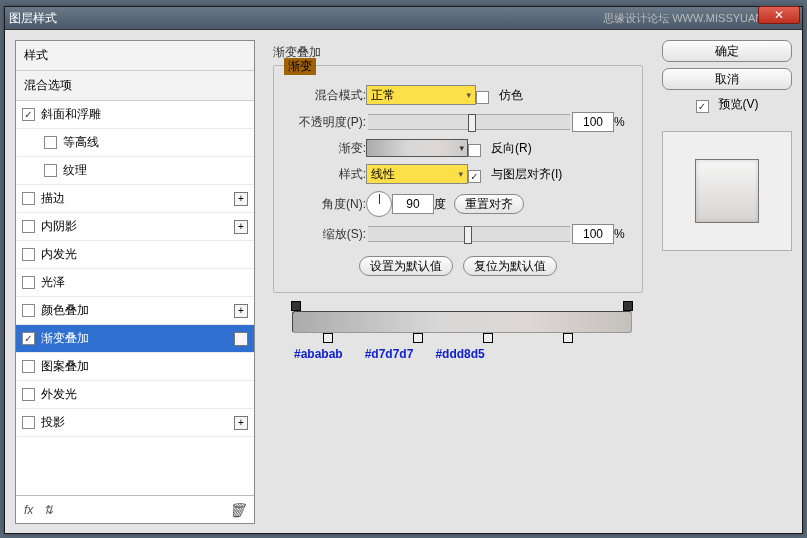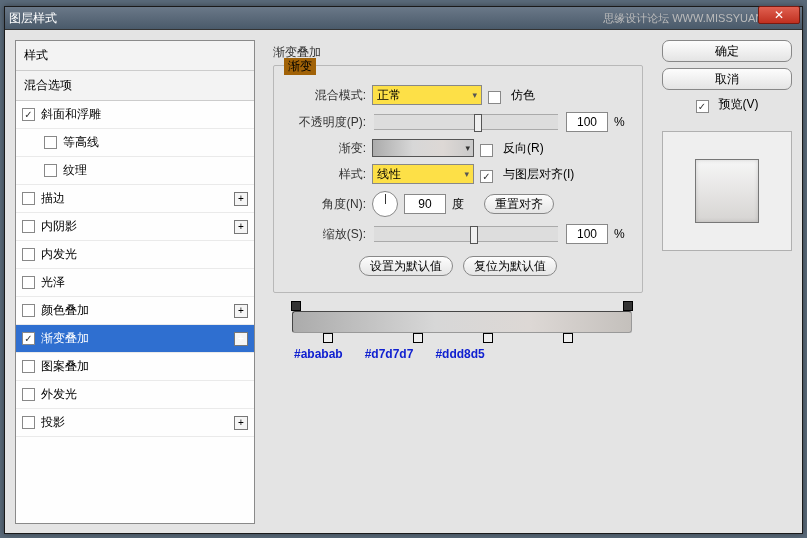--- a/index.html
+++ b/index.html
@@ -18,21 +18,21 @@
 .side-item.selected{background:#2f6fd0;color:#fff}
 .chk{width:13px;height:13px;border:1px solid #888;background:#fff;margin-right:6px;display:inline-flex;align-items:center;justify-content:center;font-size:10px;color:#333}
 .chk.checked::after{content:"✓"}
 .plus{position:absolute;right:6px;width:14px;height:14px;border:1px solid #777;background:#f5f5f5;display:flex;align-items:center;justify-content:center;font-size:10px}
 .side-foot{height:28px;border-top:1px solid #bbb;display:flex;align-items:center;gap:10px;padding:0 8px;color:#555}
 .side-foot span{font-style:italic}
 .content{flex:1;padding:4px 0 0 6px;position:relative}
 .sect-title{color:#333;margin-bottom:4px;padding-left:4px}
 .group{border:1px solid #b8b8b8;border-radius:2px;padding:12px 14px 16px;margin-left:4px;margin-right:8px;width:370px;position:relative}
 .group-legend{position:absolute;top:-8px;left:10px;background:#a16207;padding:0 4px}
-.row{display:flex;align-items:center;margin:7px 0;gap:6px}
+.row{display:flex;align-items:center;margin:7px 0;}
 .lbl{width:78px;text-align:right;color:#333}
 .select{height:20px;border:1px solid #888;background:#fde047;display:flex;align-items:center;justify-content:space-between;padding:0 4px}
 .select .arrow{font-size:9px;color:#555}
 .slider{height:16px;flex:1;position:relative;background:linear-gradient(#ddd,#ddd);border-top:1px solid #aaa;border-bottom:1px solid #aaa;margin:0 2px}
 .slider .thumb{position:absolute;top:-1px;width:8px;height:18px;background:#f0f0f0;border:1px solid #555}
 .num{width:42px;height:20px;border:1px solid #888;background:#fff;text-align:center;line-height:18px}
 .unit{width:14px}
 .inline-chk{display:flex;align-items:flex-end;gap:4px}
 .grad-prev{width:102px;height:18px;border:1px solid #555;background:linear-gradient(90deg,#ababab,#d7d7d7 40%,#ddd8d5 70%,#c9c9c9);display:flex;align-items:center;justify-content:flex-end;padding-right:3px}
 .grad-prev .arrow{font-size:9px;color:#333}
@@ -116,20 +116,26 @@
           <div class="side-item">
             <span class="chk"></span>
             <span>外发光</span>
           </div>
           <div class="side-item">
             <span class="chk"></span>
             <span>投影</span>
             <span class="plus">+</span>
           </div>
         </div>
+      <div class="side-foot">
+        <span>fx</span>
+        <span>⇅</span>
+        <span style="flex:1"></span>
+        <span class="trash">🗑</span>
+      </div>
     </div>
 
     <div class="content">
       <div class="sect-title">渐变叠加</div>
       <div class="group">
         <div class="group-legend">渐变</div>
 
         <div class="row">
           <div class="lbl">混合模式:</div>
           <div class="select" style="width:110px">

